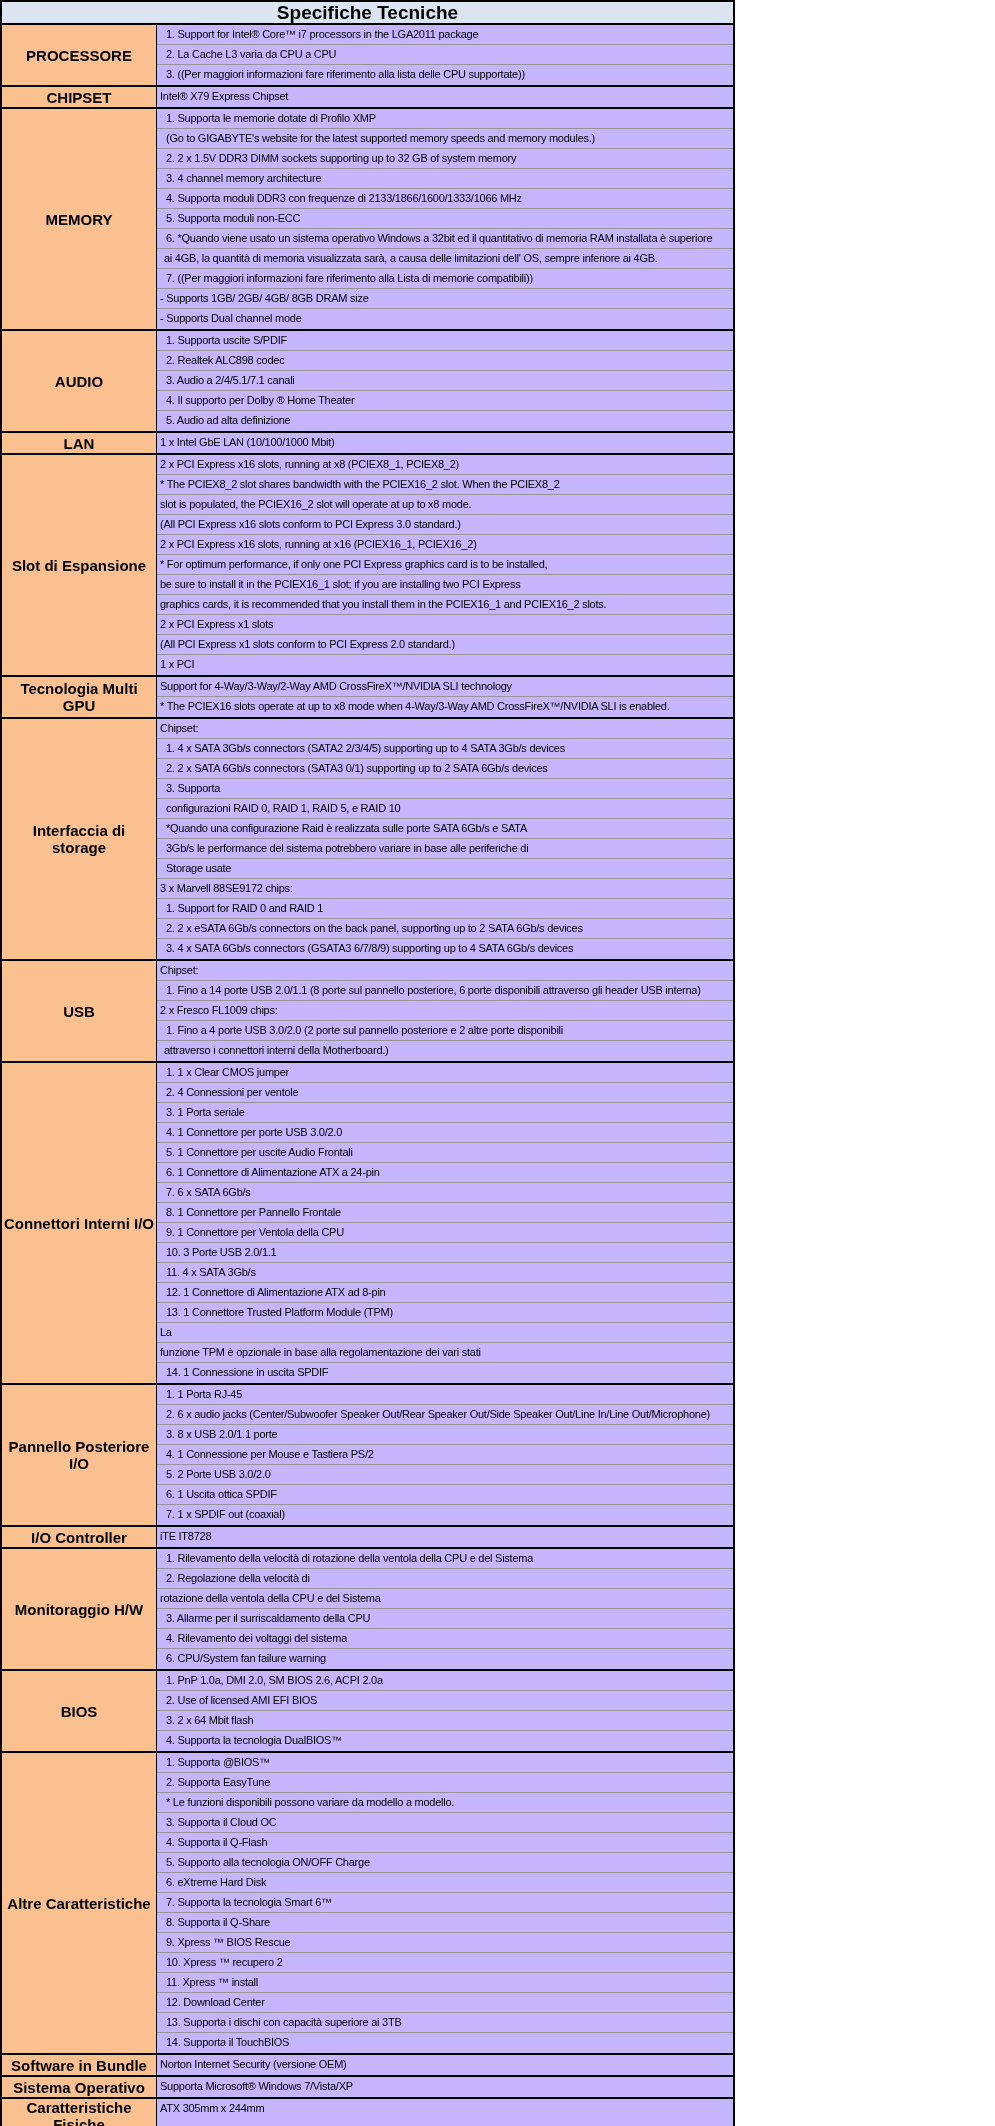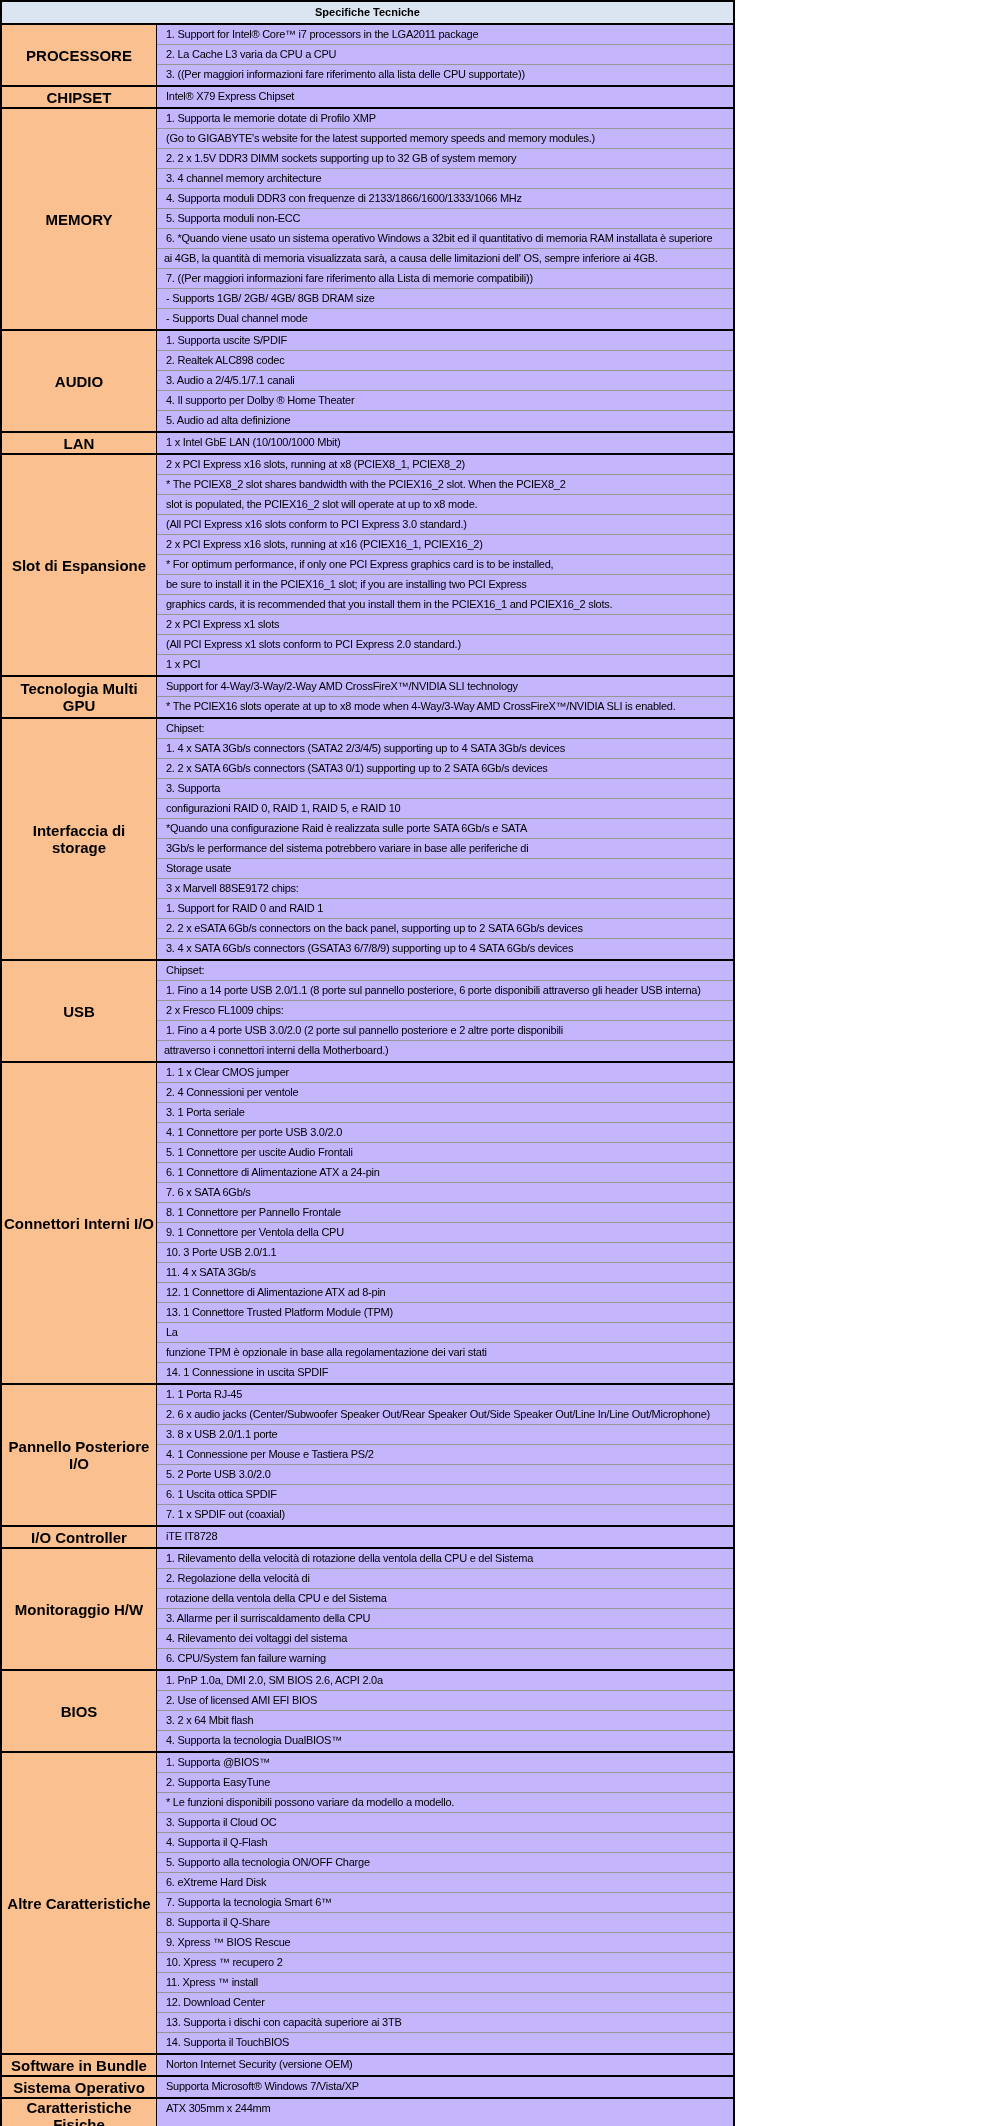--- a/index.html
+++ b/index.html
@@ -18,21 +18,21 @@
     border: 2px solid #000000;
     border-bottom-width: 3px;
     box-sizing: border-box;
     background: #ffffff;
   }
   .title-row {
     height: 21px;
     line-height: 21px;
     text-align: center;
     font-weight: bold;
-    font-size: 11px;
+    font-size: 19px;
     color: #000000;
     background: #DBE5F1;
     border-bottom: 2px solid #000000;
   }
   .section {
     display: flex;
     border-bottom: 2px solid #000000;
   }
   .section:last-child {
     border-bottom: none;
@@ -66,21 +66,21 @@
     border-bottom: 1px solid #969696;
     font-size: 11px;
     letter-spacing: -0.25px;
     color: #000000;
     white-space: nowrap;
     overflow: hidden;
   }
   .row:last-child {
     border-bottom: none;
   }
-  .i0 { padding-left: 9px; }
+  .i0 { padding-left: 3px; }
   .i1 { padding-left: 9px; }
   .i2 { padding-left: 7px; }
 </style>
 </head>
 <body>
 
 <div class="page">
   <div class="spec-table">
     <div class="title-row">Specifiche Tecniche</div>
     <div id="sections">

